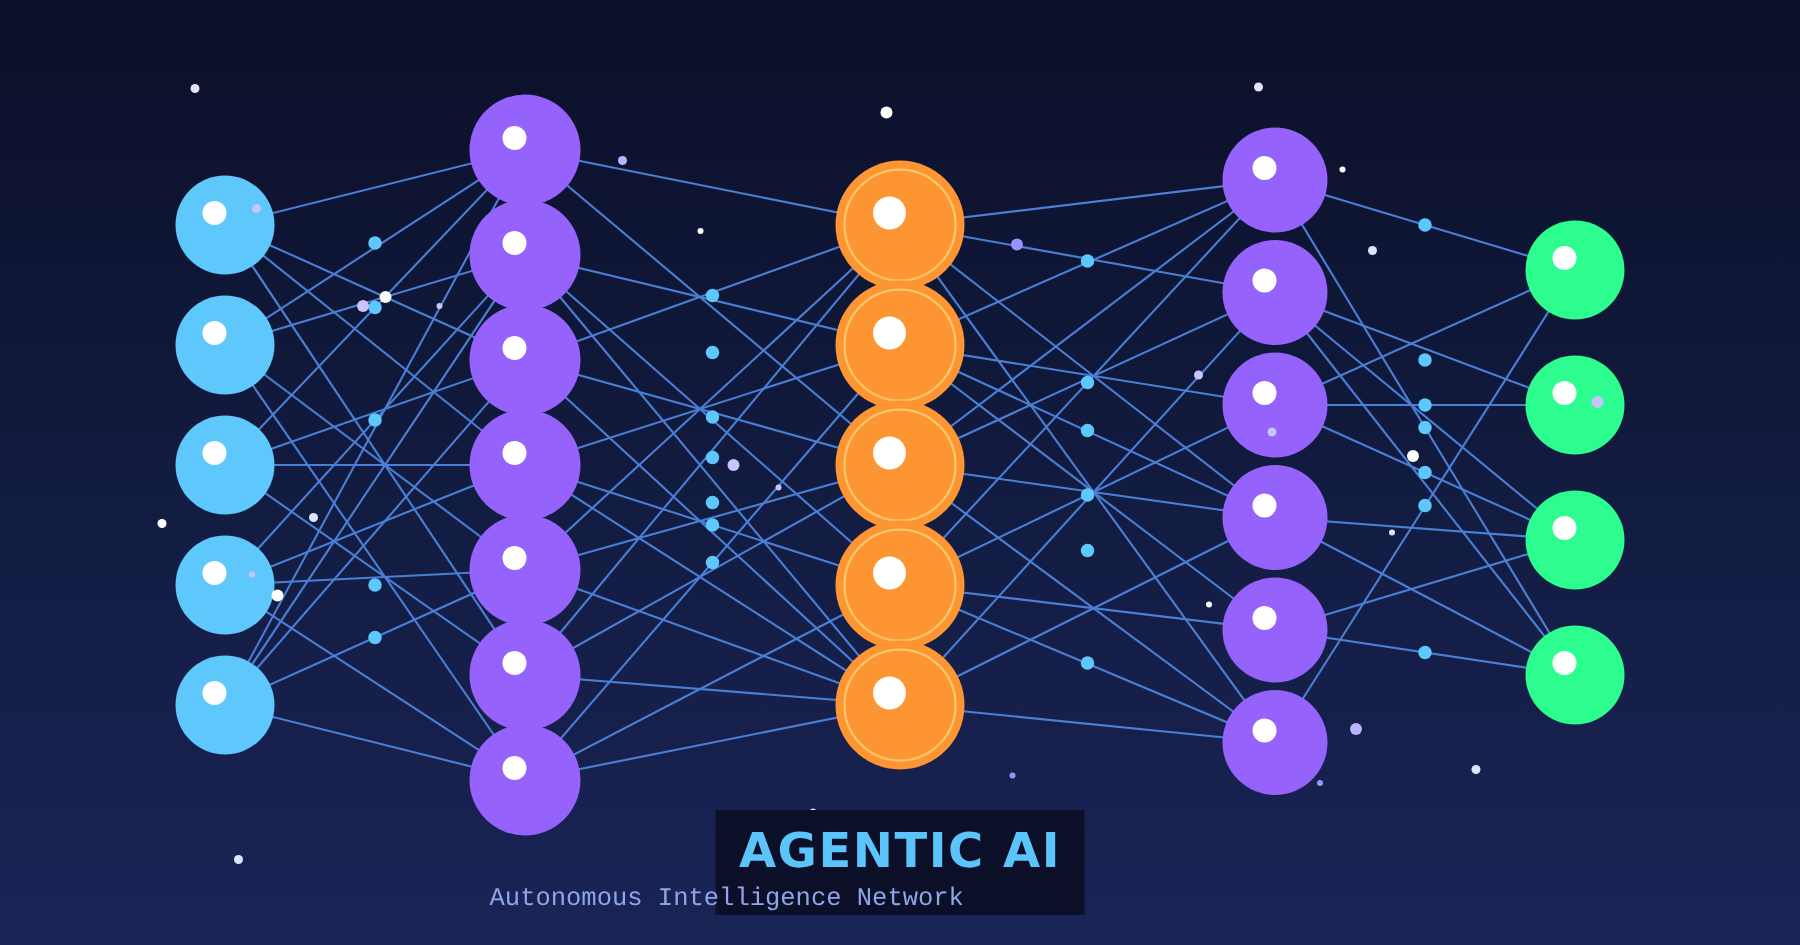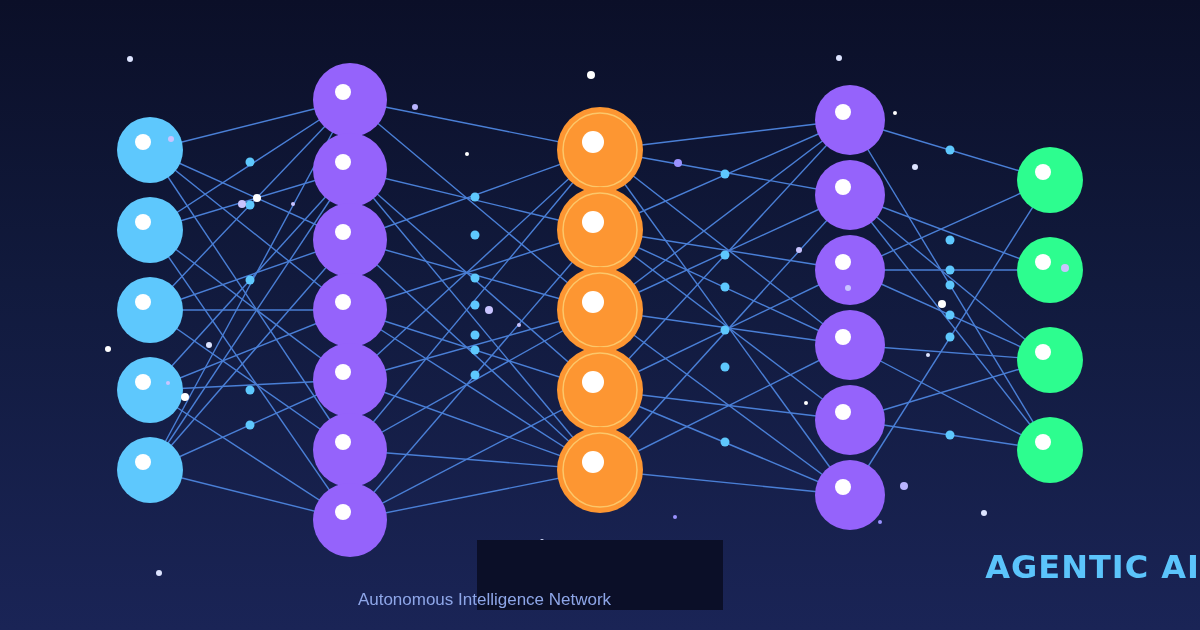--- a/index.html
+++ b/index.html
@@ -9,27 +9,27 @@
       font-family: "DejaVu Sans", sans-serif;
       position: relative;
     }
     #canvas { position: absolute; left: 0; top: 0; width: 1200px; height: 630px; }
     .title-box {
       position: absolute; left: 477px; top: 540px; width: 246px; height: 70px;
       background: #0b0f28;
     }
     .title {
       position: absolute; left: 0; width: 1200px; top: 548px;
-      text-align: right; font-weight: bold; font-size: 32px; letter-spacing: 1px;
+      text-align: center; font-weight: bold; font-size: 32px; letter-spacing: 1px;
       color: #5bc4fb; font-family: "DejaVu Sans", sans-serif;
     }
     .subtitle {
       position: absolute; left: 0; width: 969px; top: 590px;
       text-align: center; font-size: 17px; color: #8ea6e8;
-      font-family: Liberation Sans, sans-serif;
+      font-family: Liberation Mono, monospace;
     }
   </style>
 </head>
 <body>
 
 <svg id="canvas" viewBox="0 0 1200 630" xmlns="http://www.w3.org/2000/svg">
   <g id="links">
       <line x1="150" y1="150" x2="350" y2="100" stroke="#4a7fd6" stroke-width="1.4"></line>
       <line x1="150" y1="150" x2="350" y2="310" stroke="#4a7fd6" stroke-width="1.4"></line>
       <line x1="150" y1="230" x2="350" y2="100" stroke="#4a7fd6" stroke-width="1.4"></line>

